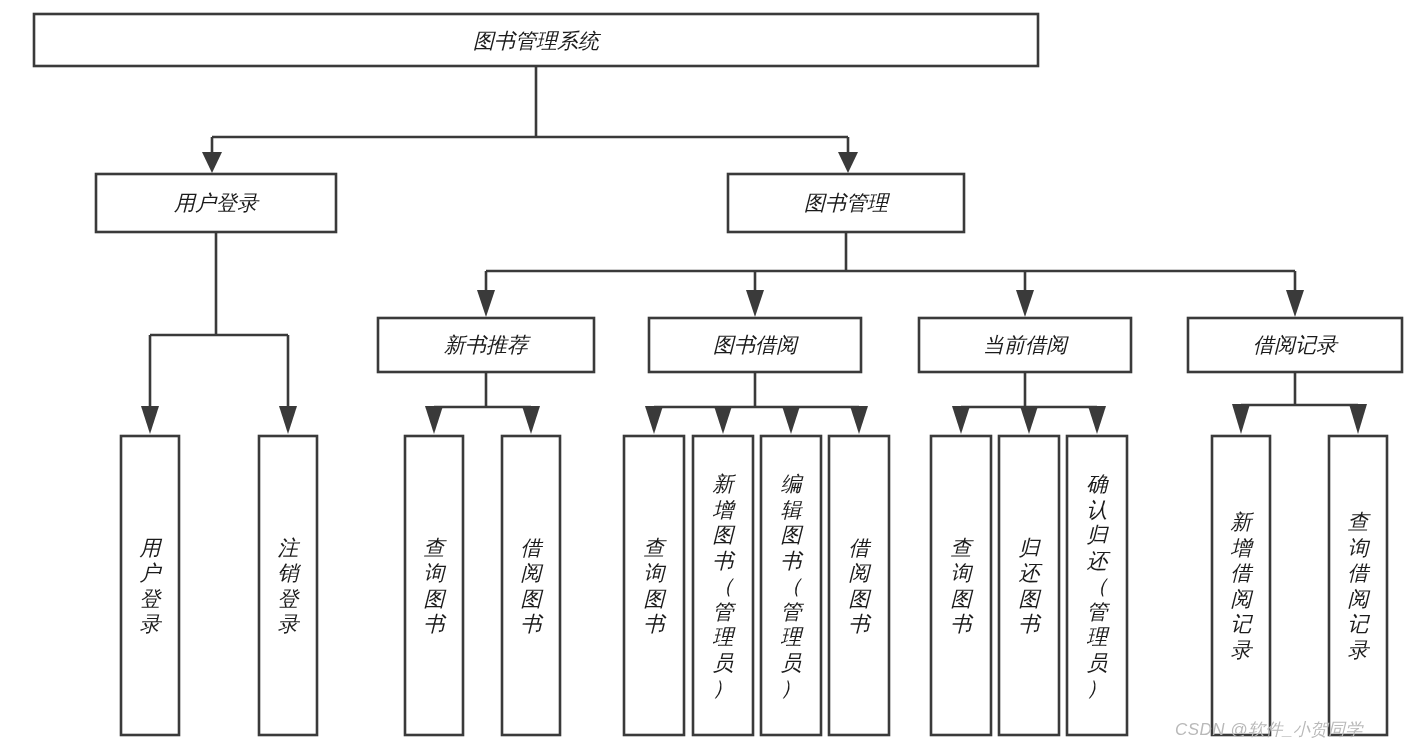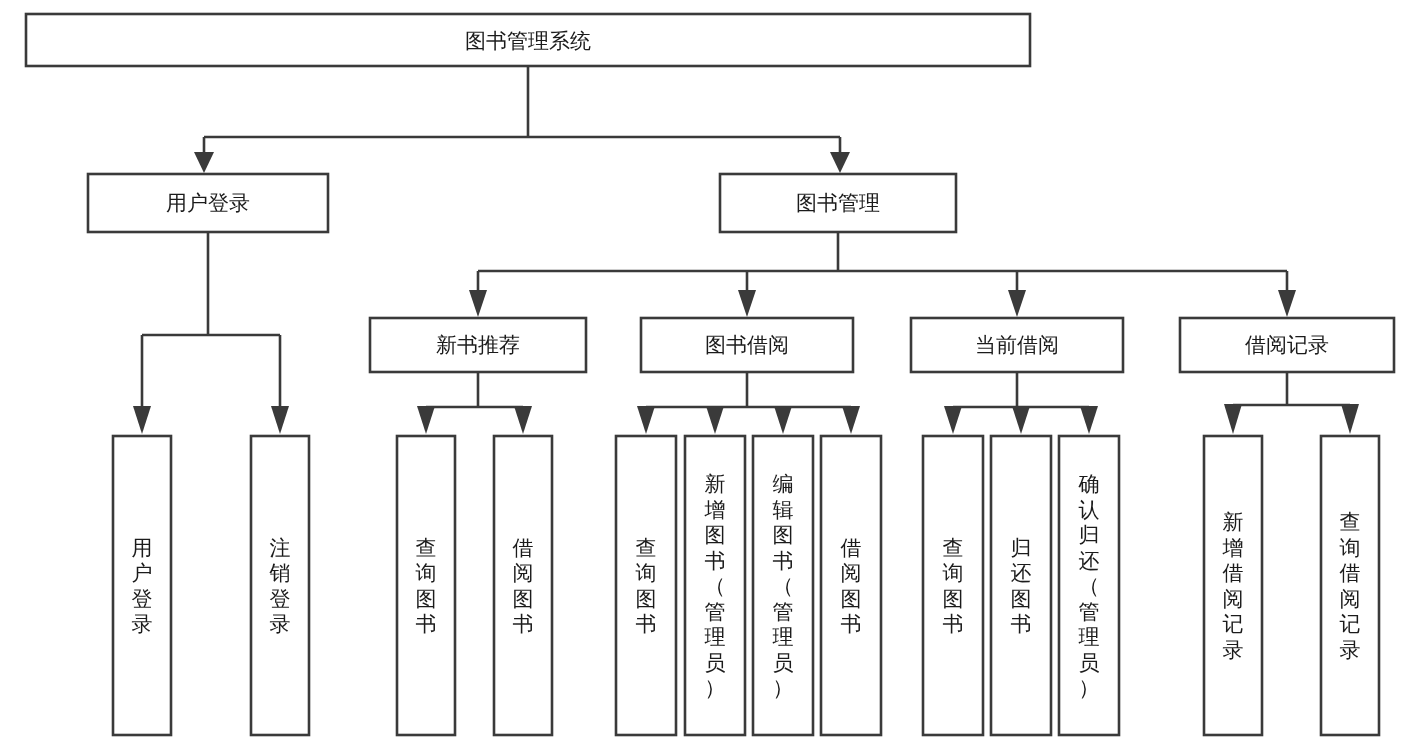--- a/index.html
+++ b/index.html
@@ -9,24 +9,25 @@
   }
   body {
     width: 1405px;
     height: 747px;
     font-family: "Liberation Sans", "DejaVu Sans", sans-serif;
     overflow: hidden;
     position: relative;
   }
   #diagram-root {
     position: absolute;
-    left: 8px;
+    left: 16px;
     top: 0;
     width: 1355px;
     height: 747px;
+    font-style: italic;
   }
   svg.flow {
     display: block;
     width: 1405px;
     height: 747px;
   }
   .node-box {
     fill: #ffffff;
     stroke: #3a3a3a;
     stroke-width: 2.6;
@@ -223,13 +224,14 @@
           <text class="node-label-v" x="1225" y="529.4"><tspan x="1225" dy="0">新</tspan><tspan x="1225" dy="25.5">增</tspan><tspan x="1225" dy="25.5">借</tspan><tspan x="1225" dy="25.5">阅</tspan><tspan x="1225" dy="25.5">记</tspan><tspan x="1225" dy="25.5">录</tspan></text>
         </g>
         <g>
           <rect class="node-box" x="1313" y="436" width="58" height="299"></rect>
           <text class="node-label-v" x="1342" y="529.4"><tspan x="1342" dy="0">查</tspan><tspan x="1342" dy="25.5">询</tspan><tspan x="1342" dy="25.5">借</tspan><tspan x="1342" dy="25.5">阅</tspan><tspan x="1342" dy="25.5">记</tspan><tspan x="1342" dy="25.5">录</tspan></text>
         </g>
       </g>
 
   </svg>
 
+  <div class="watermark">CSDN @软件_小贺同学</div>
 </div>
 
 </body></html>

